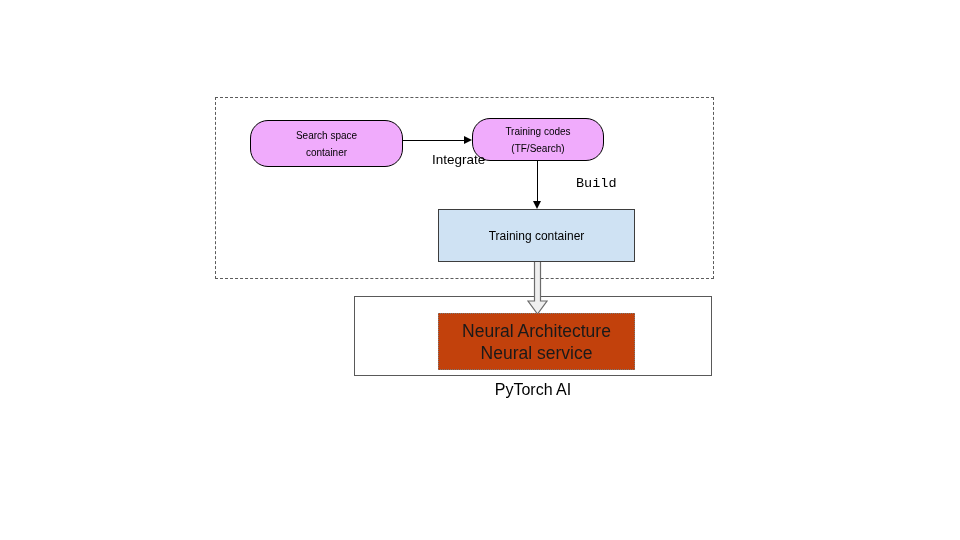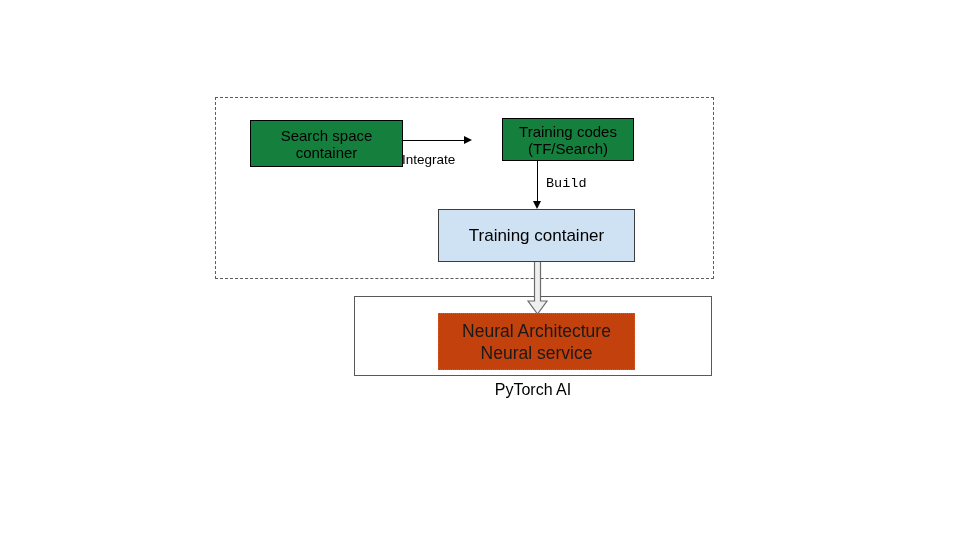--- a/index.html
+++ b/index.html
@@ -26,64 +26,63 @@
     border: 1px dashed #5b5b5b;
     box-sizing: border-box;
     background: transparent;
   }
 
   
   .node-round {
     position: absolute;
     box-sizing: border-box;
     border: 1.4px solid #000000;
-    border-radius: 0;
-    background: #15803d;
+    border-radius: 18px;
+    background: #f0abfc;
     display: flex;
     align-items: center;
     justify-content: center;
     text-align: center;
     color: #000000;
-    font-size: 15px;
+    font-size: 10px;
     line-height: 17px;
     z-index: 5;
   }
   #search-space-box {
     left: 250px;
     top: 120px;
     width: 153px;
     height: 47px;
   }
   #training-codes-box {
     left: 472px;
     top: 118px;
     width: 132px;
     height: 43px;
-    margin-left: 30px;
   }
 
   
   .node-rect {
     position: absolute;
     box-sizing: border-box;
     display: flex;
     align-items: center;
     justify-content: center;
     text-align: center;
     z-index: 5;
   }
   #training-container-box {
     left: 438px;
     top: 209px;
     width: 197px;
     height: 53px;
     background: #cfe2f3;
     border: 1.6px solid #3d3d3d;
     color: #000000;
-    font-size: 17px;
+    font-size: 12px;
     line-height: 16px;
   }
   #vertex-ai-box {
     left: 354px;
     top: 296px;
     width: 358px;
     height: 80px;
     background: #ffffff;
     border: 1.4px solid #595959;
     z-index: 3;
@@ -152,20 +151,21 @@
   #build-line-v { left: 537px; top: 161px; height: 42px; }
   #build-arrowhead { left: 532.5px; top: 201px; }
 
   .edge-label {
     position: absolute;
     font-size: 13.5px;
     line-height: 17px;
     color: #000000;
     white-space: nowrap;
     z-index: 7;
+    margin-left: 30px;
   }
   #integrate-label { left: 402px; top: 151px; }
   #build-label { left: 546px; top: 175px; font-family: Liberation Mono, monospace; }
 
   
   #block-arrow {
     position: absolute;
     left: 527px;
     top: 261px;
     width: 21px;

